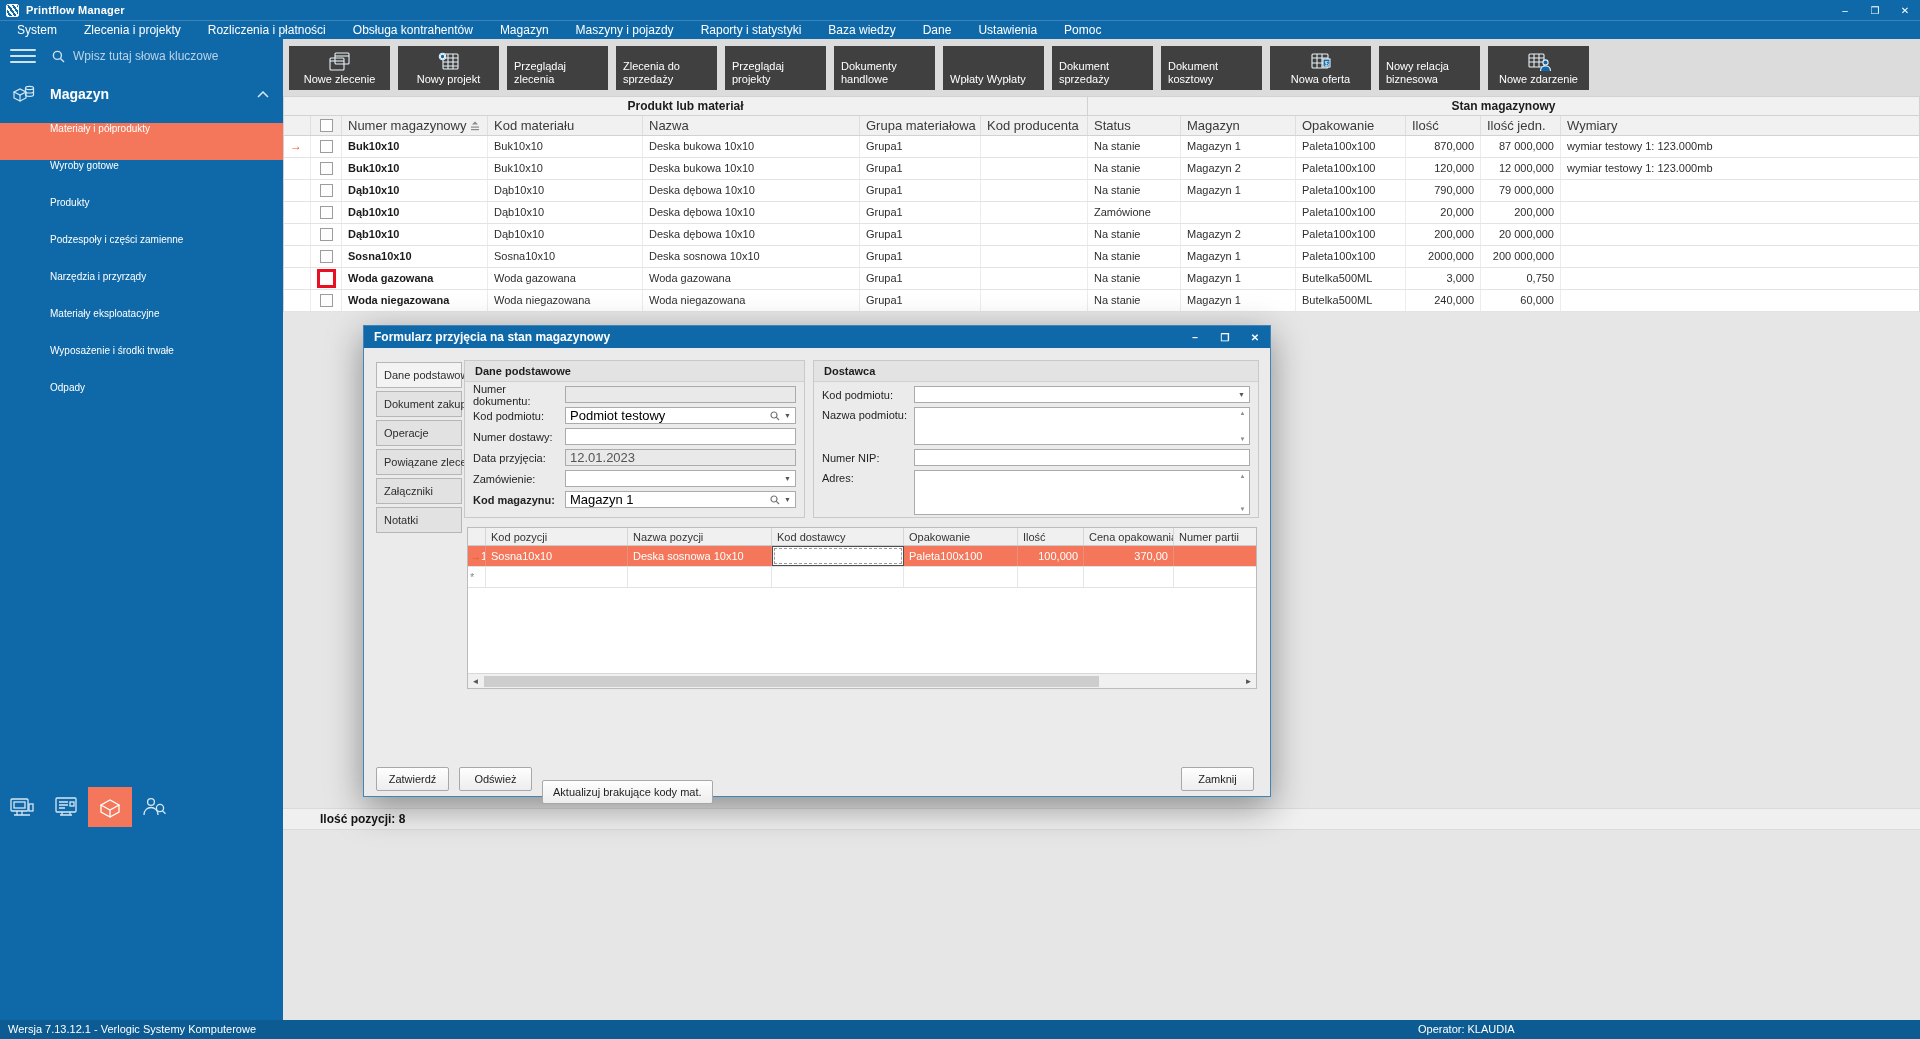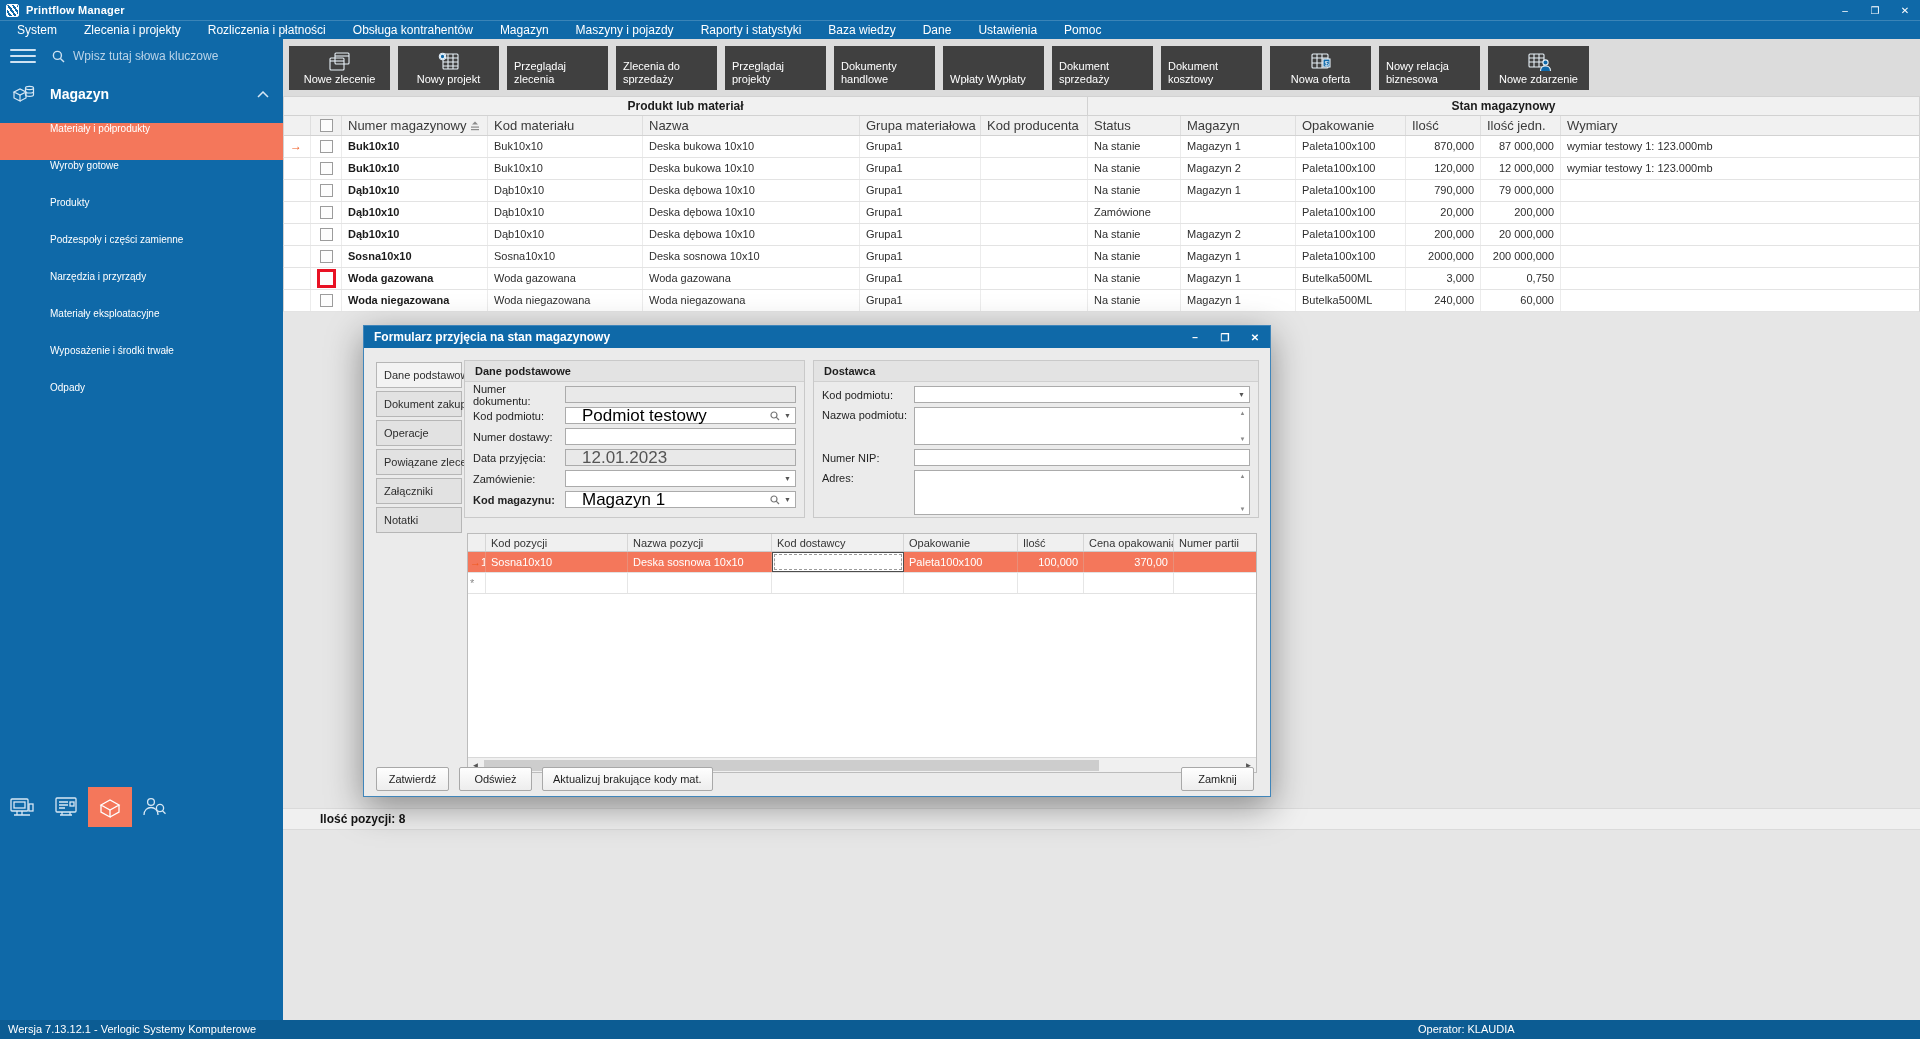--- a/index.html
+++ b/index.html
@@ -82,49 +82,49 @@
   .gbox { position:absolute; border:1px solid #c9c9c9; background:#ebebeb; }
   #gbox1 { left:100px; top:34px; width:341px; height:158px; }
   #gbox2 { left:449px; top:34px; width:446px; height:158px; }
   .gbox-h { height:21px; background:#e3e3e3; border-bottom:1px solid #d0d0d0; display:flex; align-items:center; padding-left:10px;
             font-size:11px; font-weight:bold; color:#1d1d1d; }
   .frow { display:flex; align-items:center; margin:4px 8px 0 8px; height:17px; }
   .frow.multi { align-items:flex-start; height:auto; }
   .flabel { width:92px; font-size:11px; color:#1f1f1f; flex-shrink:0; }
   .flabel.blb { font-weight:bold; }
   .fwrap { flex:1; position:relative; display:flex; align-items:center; border:1px solid #ababab; background:#fff; height:17px; }
-  .fwrap input { border:none; outline:none; width:100%; font-size:17px; padding:0 16px; background:transparent; font-family:"Liberation Sans",sans-serif; }
+  .fwrap input { border:none; outline:none; width:100%; font-size:13px; padding:0 4px; background:transparent; font-family:"Liberation Sans",sans-serif; }
   .fwrap.dis { background:#e9e9e9; }
   .fsuffix { display:flex; align-items:center; padding-right:4px; color:#666; gap:4px; flex-shrink:0; }
   .caret { font-size:7px; color:#555; }
   .tarea { flex:1; border:1px solid #ababab; background:#fff; position:relative; }
   .tarea .spin { position:absolute; right:1px; top:1px; bottom:1px; width:11px; display:flex; flex-direction:column; justify-content:space-between; align-items:center; padding:1px 0; color:#8a8a8a; font-size:6px; }
 
-  #dgrid { position:absolute; left:103px; top:207px; width:790px; height:240px; background:#fff; border:1px solid #bcbcbc; }
+  #dgrid { position:absolute; left:103px; top:201px; width:790px; height:162px; background:#fff; border:1px solid #bcbcbc; }
   .dg-head { display:flex; height:18px; background:#f0f0f0; border-bottom:1px solid #cccccc; }
   .dg-hc { font-size:11px; color:#333; padding:0 5px; display:flex; align-items:center; border-right:1px solid #d6d6d6; white-space:nowrap; overflow:hidden; }
   .dg-row { display:flex; height:21px; border-bottom:1px solid #e2e2e2; }
   .dg-c { font-size:11px; padding:0 5px; line-height:20px; border-right:1px solid #e6e6e6; white-space:nowrap; overflow:hidden; color:#2e2e2e; }
   .g-ind{width:18px; padding:0 2px;} .g-0{width:142px;} .g-1{width:144px;} .g-2{width:132px;} .g-3{width:114px;}
   .g-4{width:66px;} .g-5{width:90px;} .g-6{flex:1; border-right:none;}
   .dg-row.sel { background:#f4775b; color:#fff; }
   .dg-row.sel .dg-c { color:#fff; border-right-color:#e88f79; }
   .dg-row.sel .editor { background:#fff; border:1px solid #4d4d4d; outline:1px dashed #9a9a9a; outline-offset:-3px; line-height:18px; }
   .dg-ind-arrow { color:#f0581e; }
   .dg-star { color:#8a8a8a; }
   .dg-scroll { position:absolute; left:0; right:0; bottom:0; height:15px; background:#f0f0f0; border-top:1px solid #d8d8d8; }
   .dg-scroll .arr { position:absolute; top:0; width:15px; height:14px; display:flex; align-items:center; justify-content:center; font-size:8px; color:#555; }
   .dg-scroll .arr.l { left:0; } .dg-scroll .arr.r { right:0; }
   .dg-thumb { position:absolute; left:16px; top:2px; height:11px; width:615px; background:#cdcdcd; }
 
   .mbtn { position:absolute; height:24px; background:linear-gradient(#fefefe,#ededed); border:1px solid #a8a8a8; border-radius:2px;
           font-size:11px; color:#1d1d1d; padding:0 10px; cursor:pointer; font-family:"Liberation Sans",sans-serif; }
   #btn-confirm { left:12px; top:441px; width:73px; }
   #btn-refresh { left:95px; top:441px; width:73px; }
-  #btn-update  { left:178px; top:441px; }
+  #btn-update  { left:178px; top:454px; }
   #btn-close   { right:16px; top:441px; width:73px; }
 
   
   .statusbar { position:absolute; bottom:0; left:0; right:0; height:19px; background:#0c5c93; color:#fff; font-size:11px; z-index:6; }
   .sb-version { position:absolute; left:8px; top:3px; }
   .sb-date { position:absolute; left:1296px; top:18px; }
   .sb-operator { position:absolute; left:1418px; top:3px; }
 
   svg { display:block; }
 </style>

